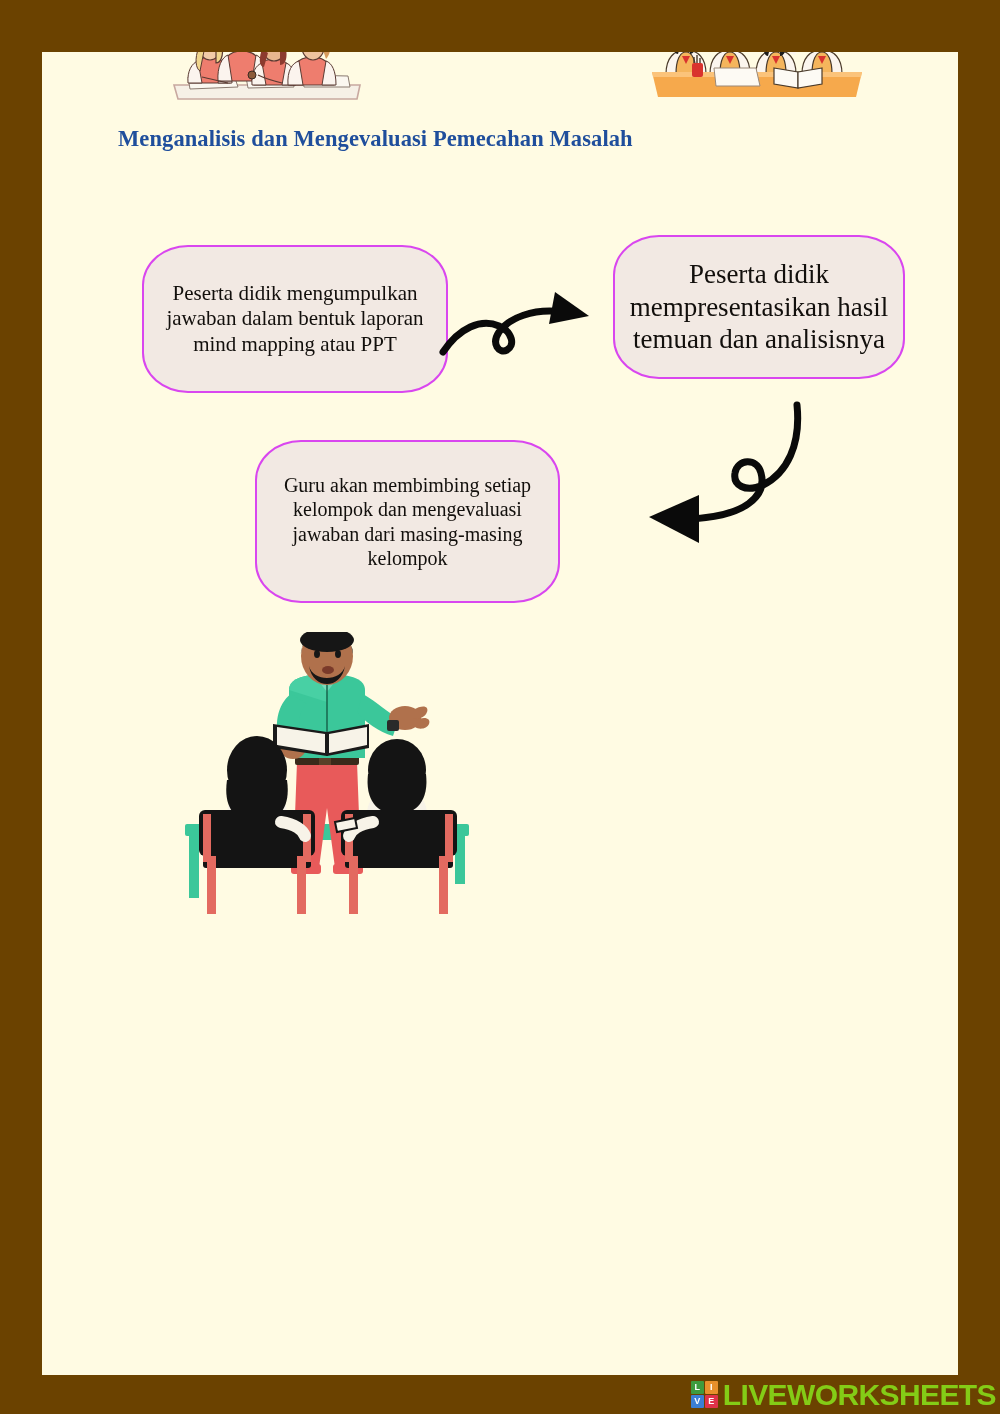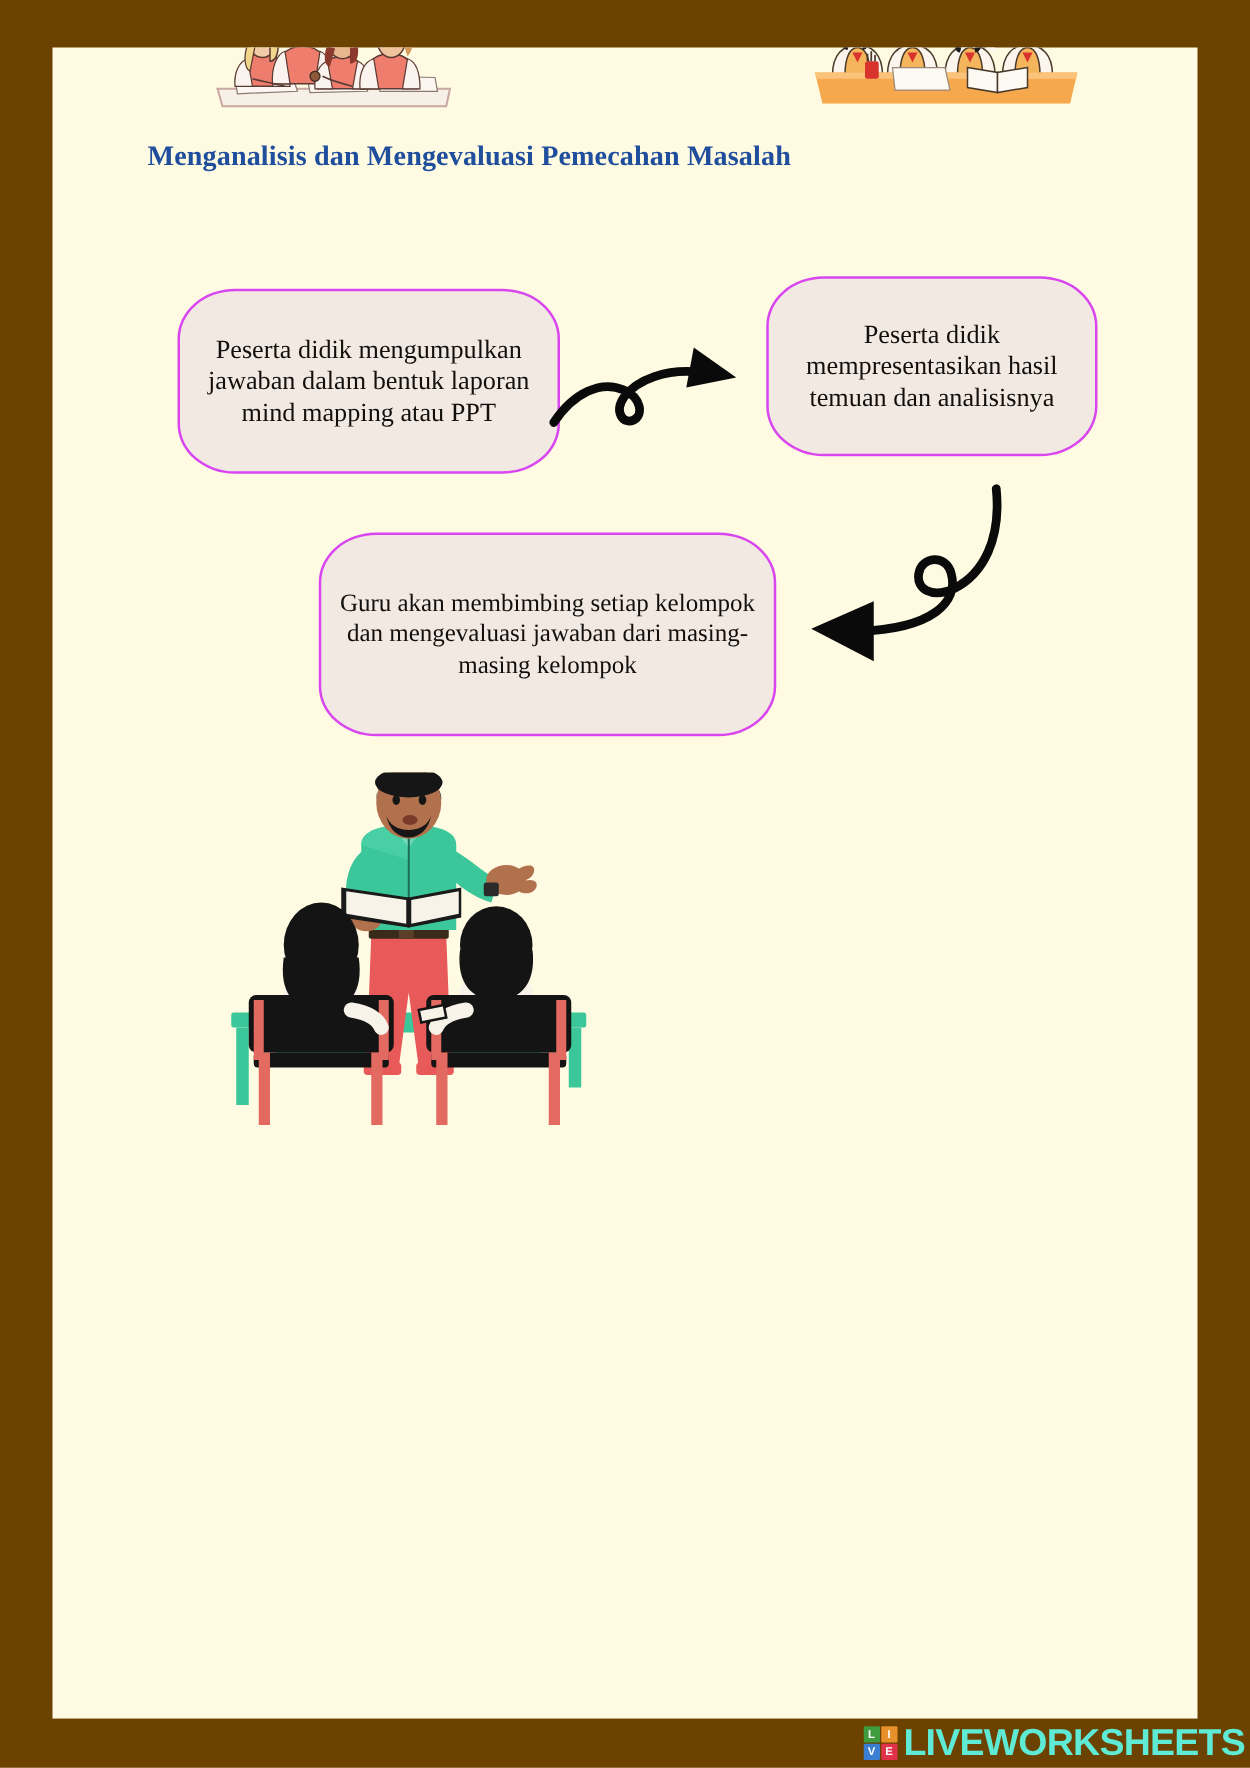--- a/index.html
+++ b/index.html
@@ -5,21 +5,21 @@
   html,body{margin:0;padding:0;}
   body{
     width:1000px;height:1414px;
     background:#6B4200;
     font-family:"Liberation Serif", serif;
     overflow:hidden;
     position:relative;
   }
   #page{
     position:absolute;
-    left:42px;top:38px;
+    left:42px;top:52px;
     width:916px;height:1337px;
     background:#FFFBE3;
     overflow:hidden;
   }
   
   #title{
     position:absolute;
     left:76px;top:74px;
     font-size:22.5px;
     font-weight:bold;
@@ -34,22 +34,22 @@
     border:2px solid #d946ef;
     border-radius:46px 46px 46px 46px / 40px 40px 40px 40px;
     box-sizing:border-box;
     display:flex;align-items:center;justify-content:center;
     text-align:center;
     color:#120F0C;
     line-height:1.22;
   }
   .bubble .txt{display:block;padding:0 10px;}
   #bubble1{left:100px;top:193px;width:306px;height:148px;font-size:21px;}
-  #bubble2{left:571px;top:183px;width:265px;height:144px;font-size:21px;}
-  #bubble3{left:213px;top:388px;width:366px;height:163px;font-size:20px;}
+  #bubble2{left:571px;top:183px;width:292px;height:144px;font-size:27px;}
+  #bubble3{left:213px;top:388px;width:305px;height:163px;font-size:20px;}
   
   .illo{position:absolute;}
   #illo1{left:130px;top:-45px;width:190px;height:95px;}
   #illo2{left:610px;top:-50px;width:210px;height:95px;}
   #illo3{left:135px;top:580px;width:300px;height:300px;}
   
   .arrow{position:absolute;}
   #arrow1{left:395px;top:230px;width:185px;height:80px;}
   #arrow2{left:515px;top:345px;width:265px;height:160px;}
   
@@ -66,21 +66,21 @@
   }
   #wm-grid span{
     display:flex;align-items:center;justify-content:center;
     font-family:"Liberation Sans", sans-serif;
     font-size:9px;font-weight:bold;color:#FFFFFF;
     line-height:1;border-radius:1px;
   }
   #wm-text{
     font-family:"Liberation Sans", sans-serif;
     font-size:30px;font-weight:bold;
-    color:#5eead4;letter-spacing:-0.6px;
+    color:#84cc16;letter-spacing:-0.6px;
   }
 </style>
 </head>
 <body>
 
 <div id="page">
 
   <div id="title">Menganalisis dan Mengevaluasi Pemecahan Masalah</div>
 
   <div id="illo1" class="illo">

